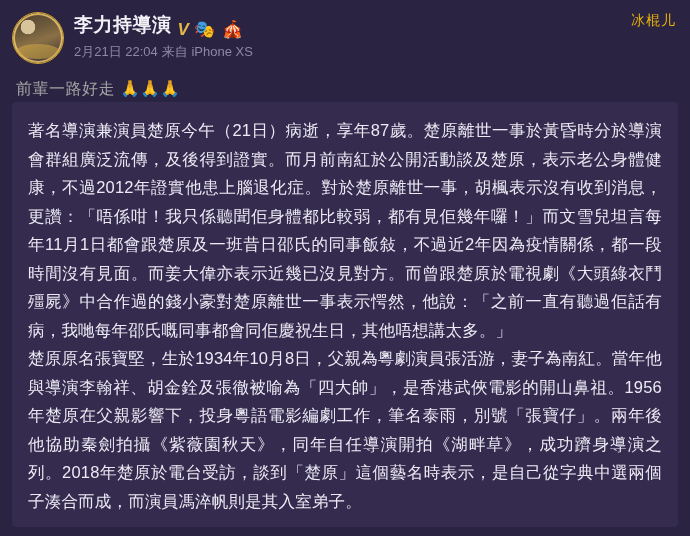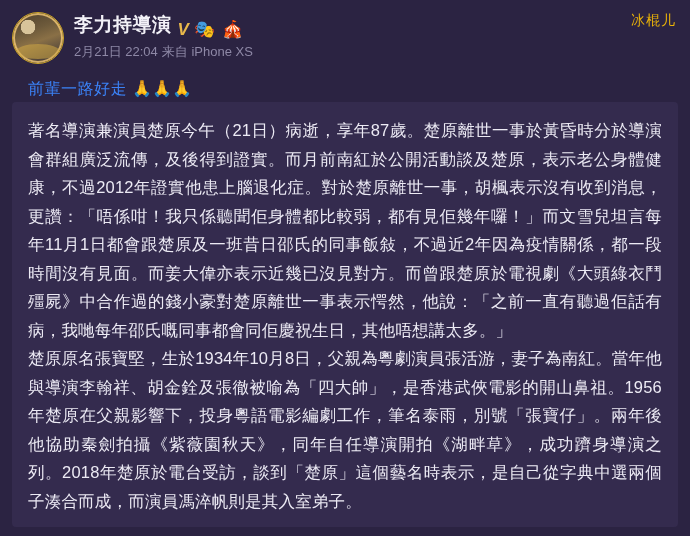--- a/index.html
+++ b/index.html
@@ -105,23 +105,23 @@
     top: 12px;
     right: 14px;
     font-size: 14px;
     color: #eab308;
     letter-spacing: 1px;
   }
 
   
   .short-line {
     font-size: 16px;
-    color: #3b82f6;
+    color: #a3a3a3;
     line-height: 26px;
-    margin-left: 16px;
+    margin-left: 4px;
     padding-left: 0;
     letter-spacing: .5px;
   }
   .line-1 { margin-top: 8px; }
   .line-2 { margin-top: 6px; margin-bottom: 10px; }
 
   
   .body-card {
     background: #342b4e;
     border-radius: 4px;

